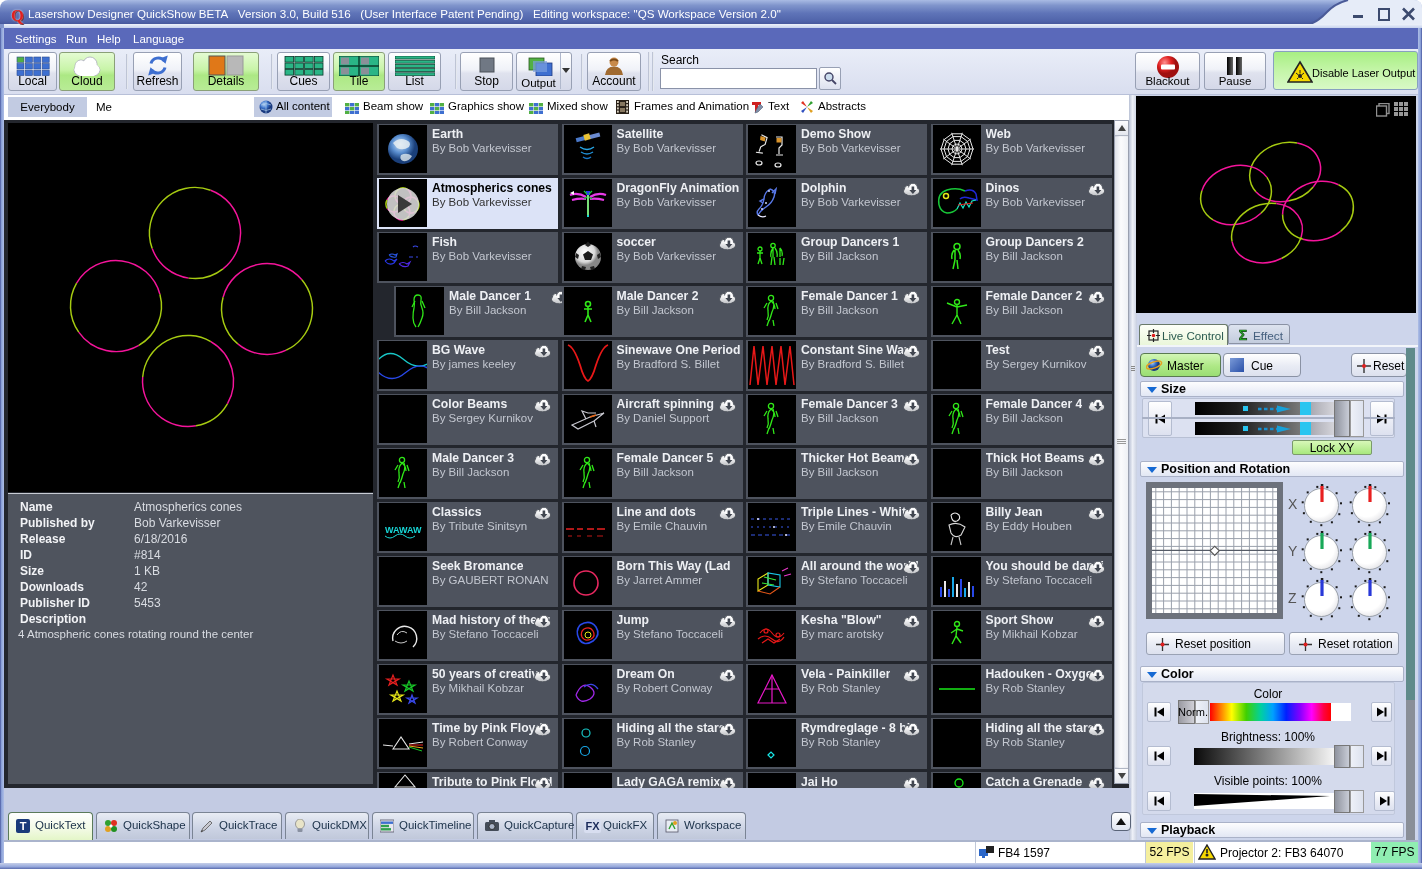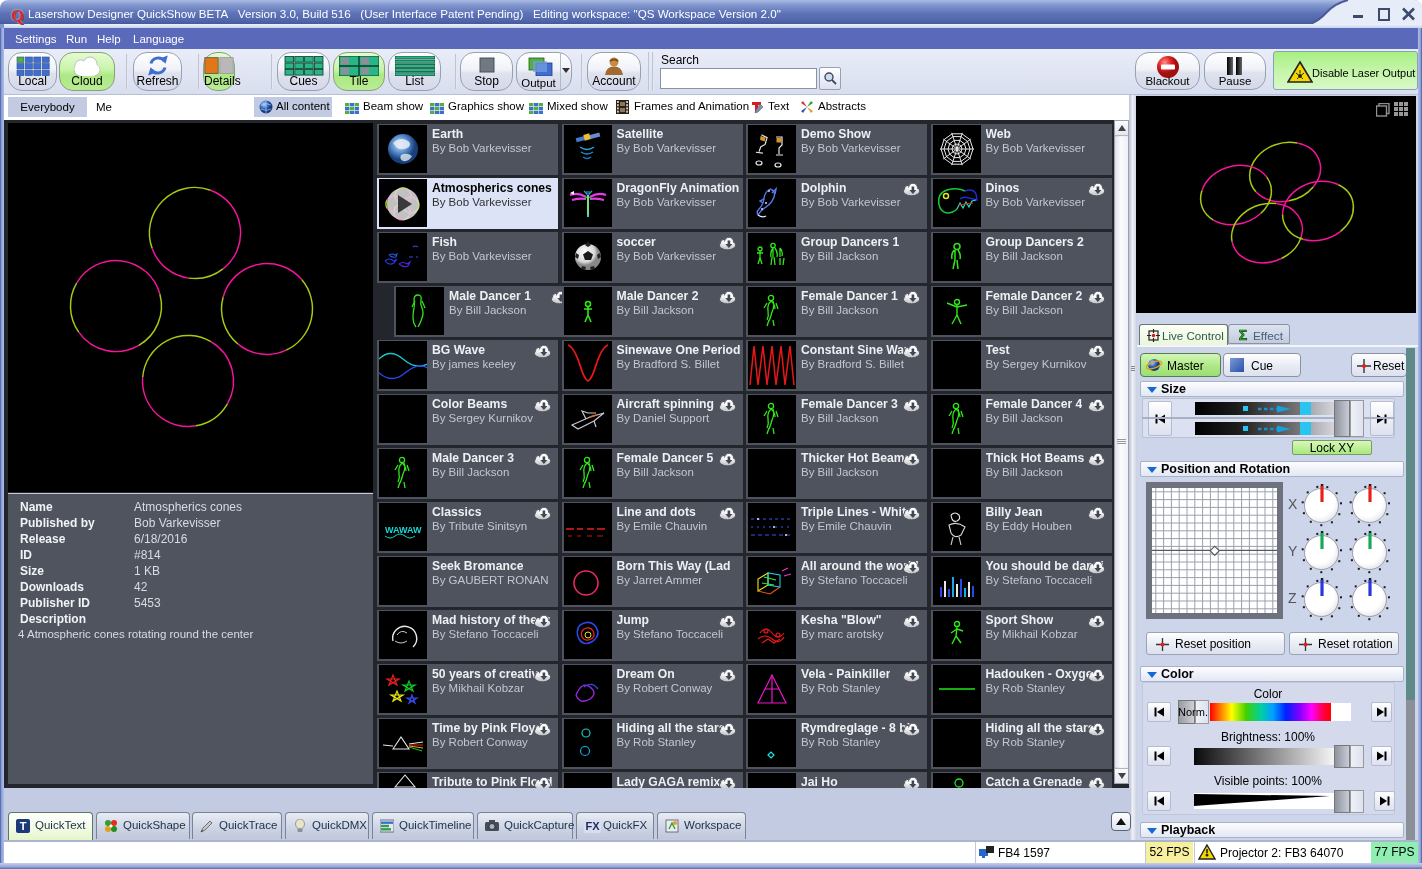--- a/index.html
+++ b/index.html
@@ -1,17 +1,17 @@
 <!DOCTYPE html>
 <html><head><meta charset="utf-8"><style>
 * { margin:0; padding:0; box-sizing:border-box; }
 html,body { width:1422px; height:869px; overflow:hidden; font-family:"Liberation Sans",sans-serif; }
 .abs { position:absolute; }
 body { position:relative; background:#c3cbe3; }
-.tbbtn { position:absolute; top:52px; height:39px; white-space:nowrap; border:1px solid #98a0b4; border-radius:14px;
+.tbbtn { position:absolute; top:52px; height:39px; white-space:nowrap; border:1px solid #98a0b4; border-radius:3px;
   background:linear-gradient(#ffffff,#f0f2f8 45%,#dfe2ee 55%,#d4d8e8); text-align:center; font-size:12px; color:#000;text-decoration:underline; }
 .tbbtn.green { background:linear-gradient(#e4fbd2,#c8f4a8 45%,#ace884 60%,#b8ec96); border-color:#8aa078; }
 .tbbtn .lbl { position:absolute; bottom:2px; left:0; right:0; font-size:11.5px; white-space:nowrap; }
 .tbsep { position:absolute; top:54px; height:35px; width:2px; background:linear-gradient(90deg,#aab2c8,#f8fafc); }
 .tile { position:absolute; width:181px; height:51px; background:#4e535e; }
 .tile .thumb { position:absolute; left:2px; top:1px; width:48px; height:48px; background:#000; }
 .tile .t1 { position:absolute; left:55px; top:3px; font-size:12.2px; font-weight:bold; color:#eef0f4; white-space:nowrap; max-width:124px; overflow:hidden; }
 .tile .t2 { position:absolute; left:55px; top:18px; font-size:11.5px; color:#c3c7d0; white-space:nowrap; }
 .tile .cloud { position:absolute; right:6px; top:4px; }
 .tile.sel { background:#dce3f7; }
@@ -92,21 +92,21 @@
       <svg width="26" height="21" viewBox="0 0 26 21" style="">
         <path d="M6 8.5 A7.5 7 0 0 1 19.5 6" stroke="#3e6fd0" stroke-width="3" fill="none"></path>
         <path d="M22.8 0.5 L20.5 8.8 L14.8 3.6 Z" fill="#3e6fd0"></path>
         <path d="M20 12.5 A7.5 7 0 0 1 6.5 15" stroke="#3e6fd0" stroke-width="3" fill="none"></path>
         <path d="M3.2 20.5 L5.5 12.2 L11.2 17.4 Z" fill="#3e6fd0"></path>
       </svg>
     </div>
     <div class="lbl" style="font-size:12px;">Refresh</div>
   </div>
 <div class="tbsep" style="left:198px;"></div>
-<div class="tbbtn green" style="left:203px;width:32px;">
+<div class="tbbtn green" style="left:193px;width:66px;">
     <div style="position:absolute;left:0;right:0;top:2px;height:21px;display:flex;align-items:center;justify-content:center;">
       <svg width="36" height="22" viewBox="0 0 36 22" style="">
         <rect x="1" y="1" width="16" height="19" fill="#e07818" stroke="#555" stroke-width="1"></rect>
         <rect x="19" y="1" width="16" height="19" fill="#b8b8b8" stroke="#999" stroke-width="1"></rect>
       </svg>
     </div>
     <div class="lbl" style="font-size:12px;">Details</div>
   </div>
 <div class="tbsep" style="left:271px;"></div>
 <div class="tbbtn" style="left:277px;width:53px;">

